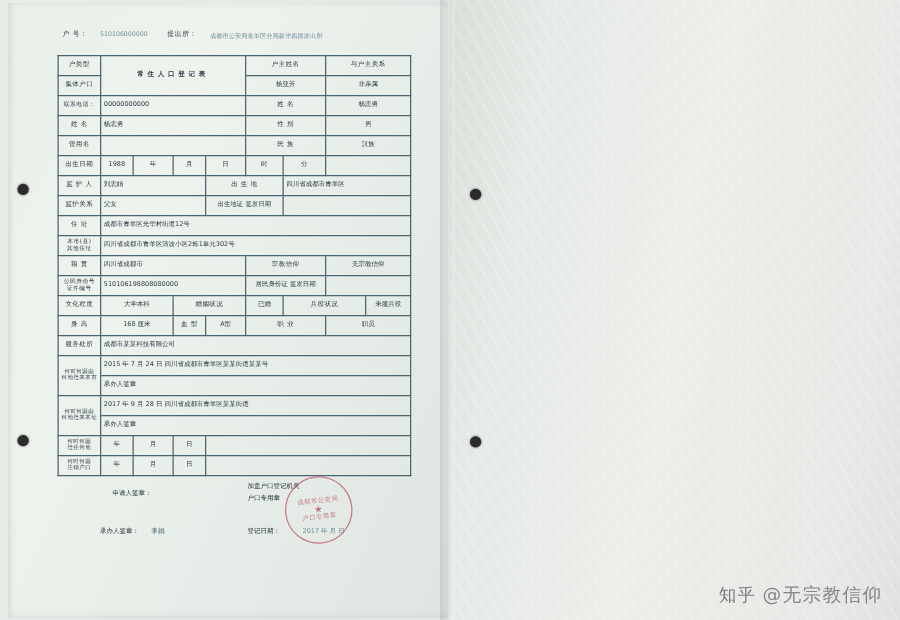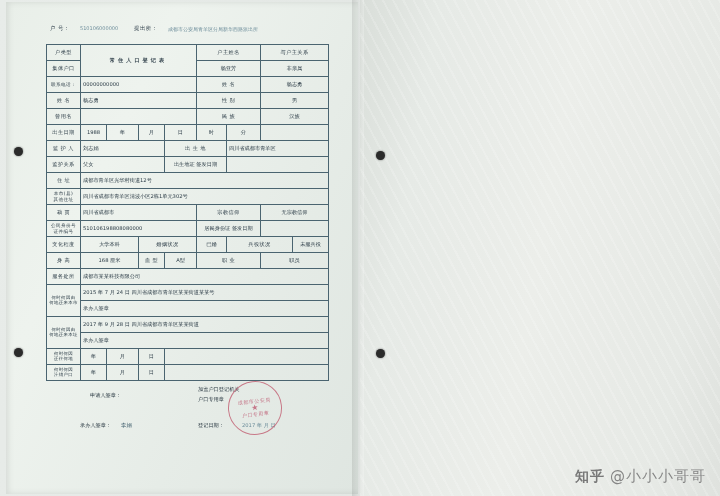--- a/index.html
+++ b/index.html
@@ -99,21 +99,21 @@
   .stamp .inner{
     font-size:5px;text-align:center;line-height:1.15;letter-spacing:.5px;
   }
   .stamp .star{font-size:8px;display:block;line-height:.9;}
 
   .wm{
     position:absolute;right:14px;bottom:10px;
     color:#7d7d7d;font-size:15px;letter-spacing:1px;opacity:.92;
     display:flex;align-items:center;gap:5px;
   }
-  .wm .zh{font-weight:bold;color:#6f6f6f;font-size:14px;}
+  .wm .zh{font-weight:normal;color:#6f6f6f;font-size:14px;}
 </style>
 </head>
 <body>
 
 <div class="scene">
 
   <div class="page-right"></div>
   <div class="page-left"></div>
   <div class="spine"></div>
 
@@ -295,16 +295,16 @@
           <span>成都市公安局</span>
           <span class="star">★</span>
           <span>户口专用章</span>
         </div>
       </div>
     </div>
   </div>
 
   <div class="wm">
     <span class="zh">知乎</span>
-    <span>@小小小哥哥</span>
+    <span>@无宗教信仰</span>
   </div>
 
 </div>
 
 </body></html>

